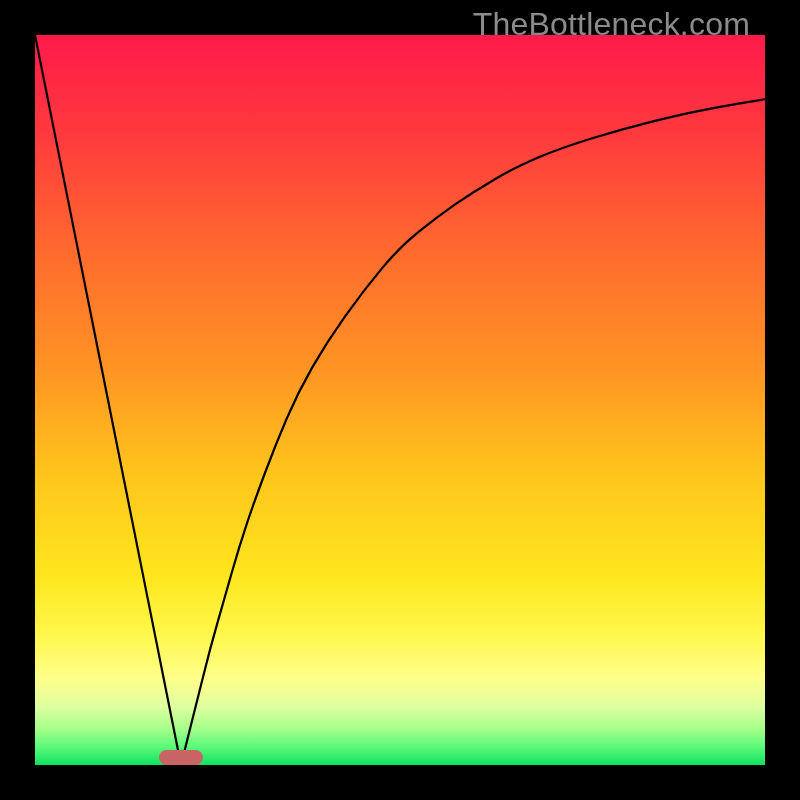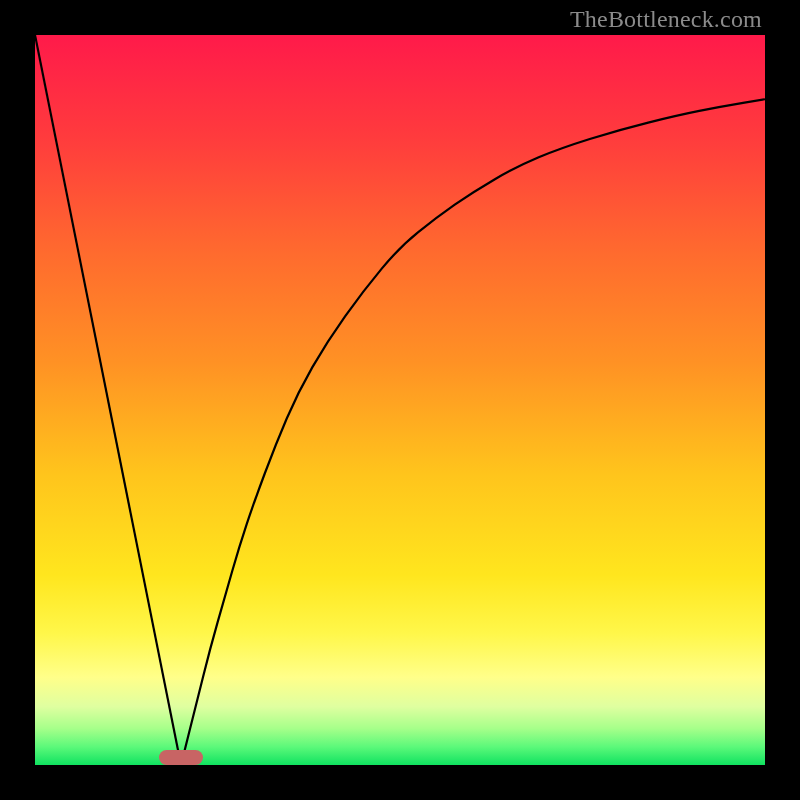--- a/index.html
+++ b/index.html
@@ -36,23 +36,23 @@
   .curves {
     position: absolute;
     left: 0;
     top: 0;
     width: 100%;
     height: 100%;
   }
   .watermark {
     position: absolute;
     top: 6px;
-    right: 38px;
-    font-family: Liberation Serif, serif;
-    font-size: 24px;
+    right: 50px;
+    font-family: Liberation Sans, sans-serif;
+    font-size: 32px;
     font-weight: 500;
     color: #8b8b8b;
     letter-spacing: 0.2px;
   }
   .marker {
     position: absolute;
     background: #c86464;
     border-radius: 8px;
   }
 </style>

